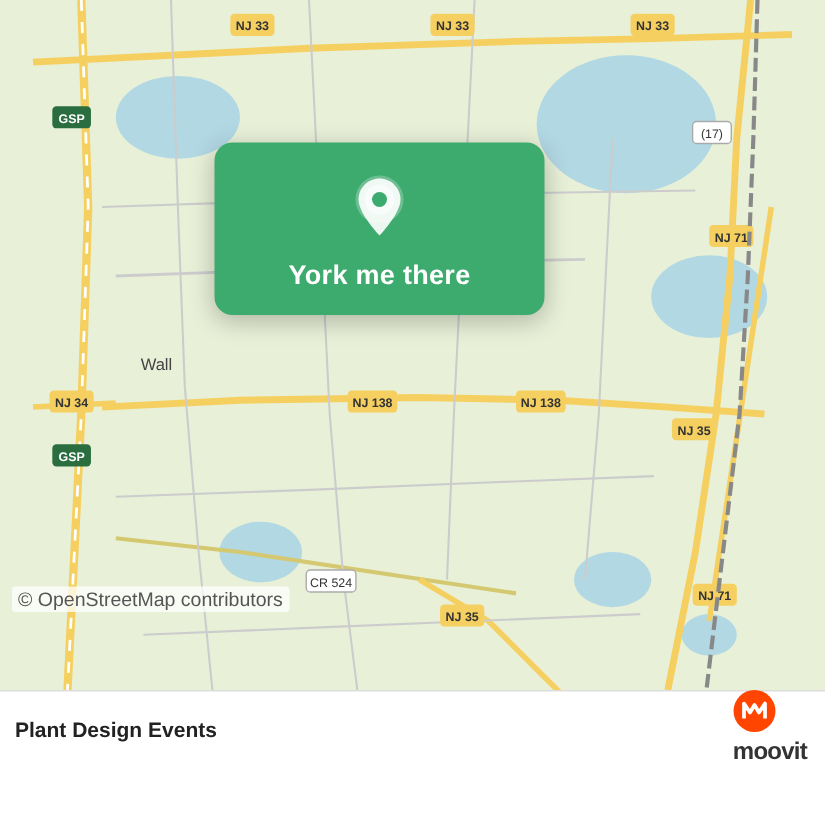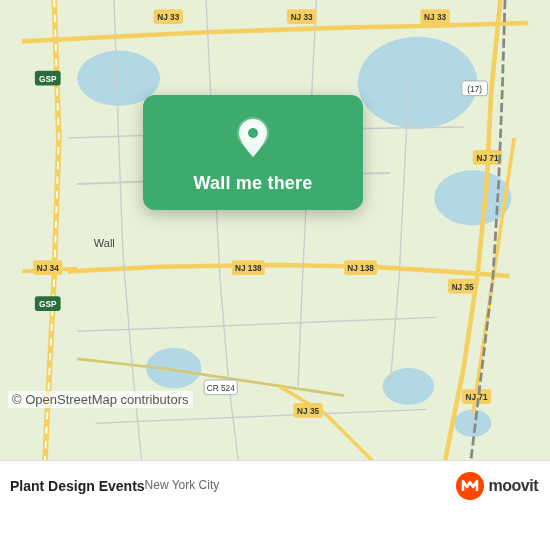--- a/index.html
+++ b/index.html
@@ -81,22 +81,22 @@
       color: #222;
     }
 
     #place-city {
       font-size: 12px;
       color: #666;
     }
 
     #moovit-logo {
       display: flex;
-      align-items: center;
       gap: 5px;
+      flex-direction: column;
     }
 
     .moovit-m {
       background: #ff4500;
       color: white;
       border-radius: 50%;
       width: 28px;
       height: 28px;
       display: flex;
       align-items: center;
@@ -220,30 +220,29 @@
   </svg>
 
   <div id="popup">
 
     <svg id="popup-pin" viewBox="0 0 48 48" xmlns="http://www.w3.org/2000/svg">
       <circle cx="24" cy="20" r="16" fill="white" opacity="0.25"></circle>
       <circle cx="24" cy="20" r="10" fill="white" opacity="0.5"></circle>
       <path d="M24 6 C16.27 6 10 12.27 10 20 C10 29.5 24 44 24 44 C24 44 38 29.5 38 20 C38 12.27 31.73 6 24 6 Z" fill="white" opacity="0.9"></path>
       <circle cx="24" cy="20" r="5" fill="#3daa6e"></circle>
     </svg>
-    <span id="popup-label">Wall me there</span>
+    <span id="popup-label">York me there</span>
   </div>
 
   <div id="attribution">© OpenStreetMap contributors</div>
 </div>
 
 <div id="bottom-bar">
   <div id="place-info">
     <span id="place-name">Plant Design Events</span>
-    <span id="place-city">New York City</span>
   </div>
   <div id="moovit-logo">
     <div class="moovit-m">
 
       <svg width="18" height="18" viewBox="0 0 18 18">
         <path d="M2 14 L2 4 L6 10 L9 5 L12 10 L16 4 L16 14" stroke="white" stroke-width="2.5" fill="none" stroke-linejoin="round"></path>
       </svg>
     </div>
     <span class="moovit-text">moovit</span>
   </div>

